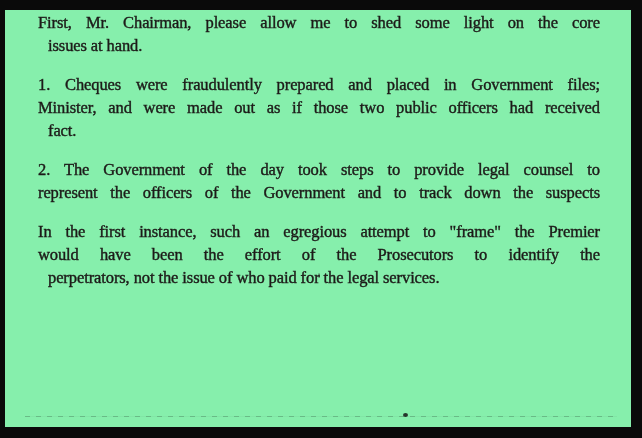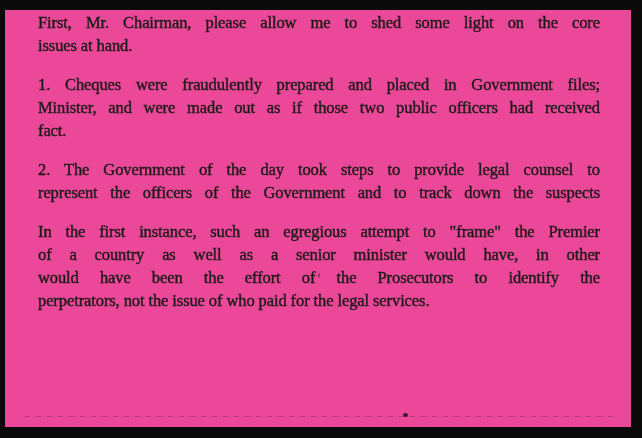--- a/index.html
+++ b/index.html
@@ -34,20 +34,21 @@
   .content p {
     margin: 0 0 16px 0;
   }
   .line {
     display: block;
     text-align: justify;
     text-align-last: justify;
   }
   .line.last {
     text-align-last: left;
+    margin-left: 10px;
   }
   .artifact-line {
     position: absolute;
     left: 20px;
     right: 14px;
     top: 406px; 
     height: 1px;
     background: repeating-linear-gradient(
       90deg,
       rgba(0,0,0,0.22) 0 5px,
@@ -69,38 +70,37 @@
     left: 313px; 
     top: 263px;
     width: 2px;
     height: 5px;
     background: rgba(40,40,40,0.45);
   }
 </style>
 </head>
 <body>
 
-<div class="page" style="background: #ec4899; border-color: rgb(10, 10, 10);">
+<div class="page" style="background: #86efac; border-color: rgb(10, 10, 10);">
   <div class="content" style="color: rgb(29, 27, 25); -webkit-text-stroke: 0.4px rgb(29, 27, 25);">
       <p>
         <span class="line">First, Mr. Chairman, please allow me to shed some light on the core</span>
         <span class="line last">issues at hand.</span>
       </p>
       <p>
         <span class="line">1. Cheques were fraudulently prepared and placed in Government files;</span>
         <span class="line">Minister, and were made out as if those two public officers had received</span>
         <span class="line last">fact.</span>
       </p>
       <p>
         <span class="line">2. The Government of the day took steps to provide legal counsel to</span>
         <span class="line">represent the officers of the Government and to track down the suspects</span>
       </p>
       <p>
         <span class="line">In the first instance, such an egregious attempt to "frame" the Premier</span>
-        <span class="line">of a country as well as a senior minister would have, in other</span>
         <span class="line">would have been the effort of the Prosecutors to identify the</span>
         <span class="line last">perpetrators, not the issue of who paid for the legal services.</span>
       </p>
     </div>
   <div class="artifact-line"></div>
   <div class="speck speck1"></div>
   <div class="speck speck2"></div>
 </div>
 
 </body></html>

